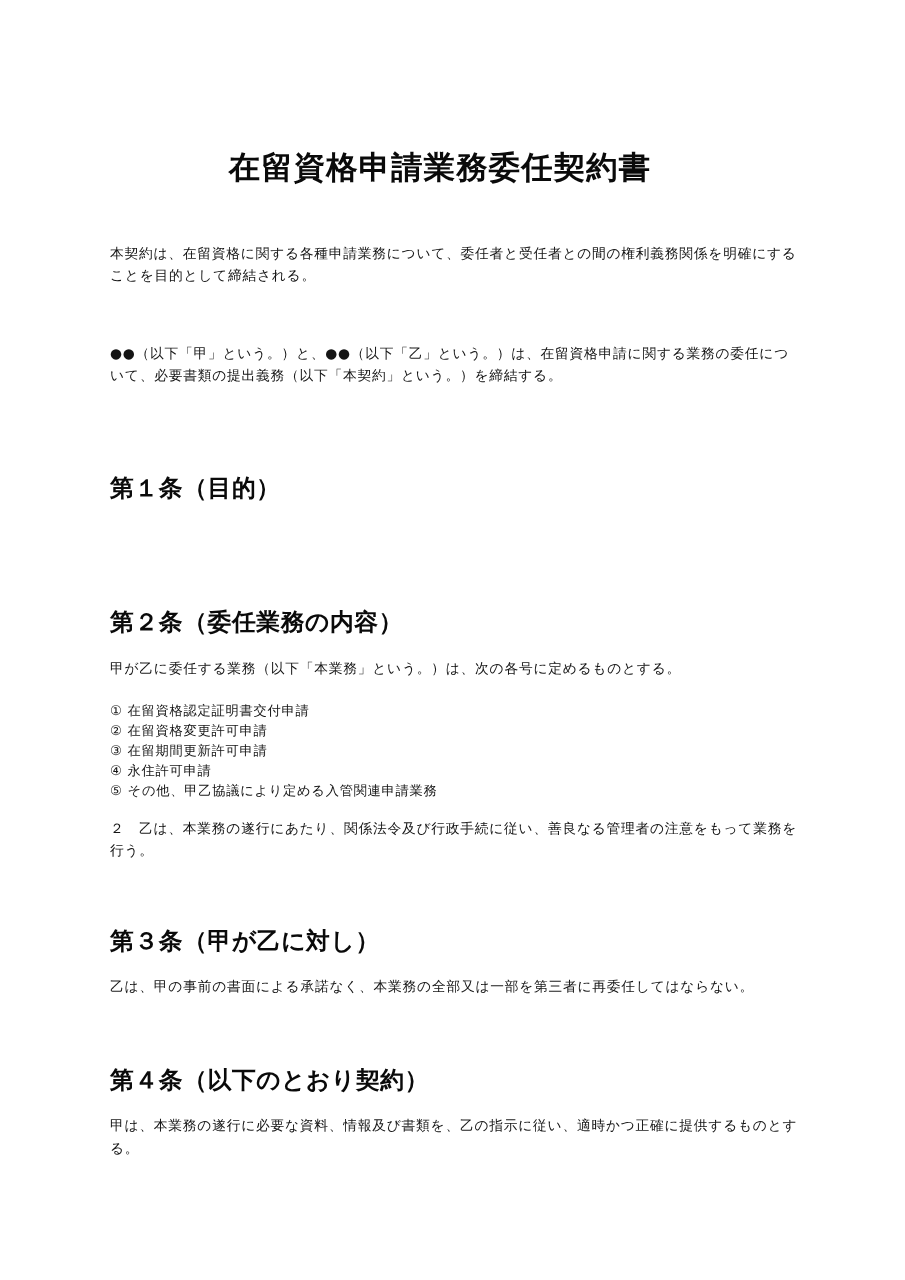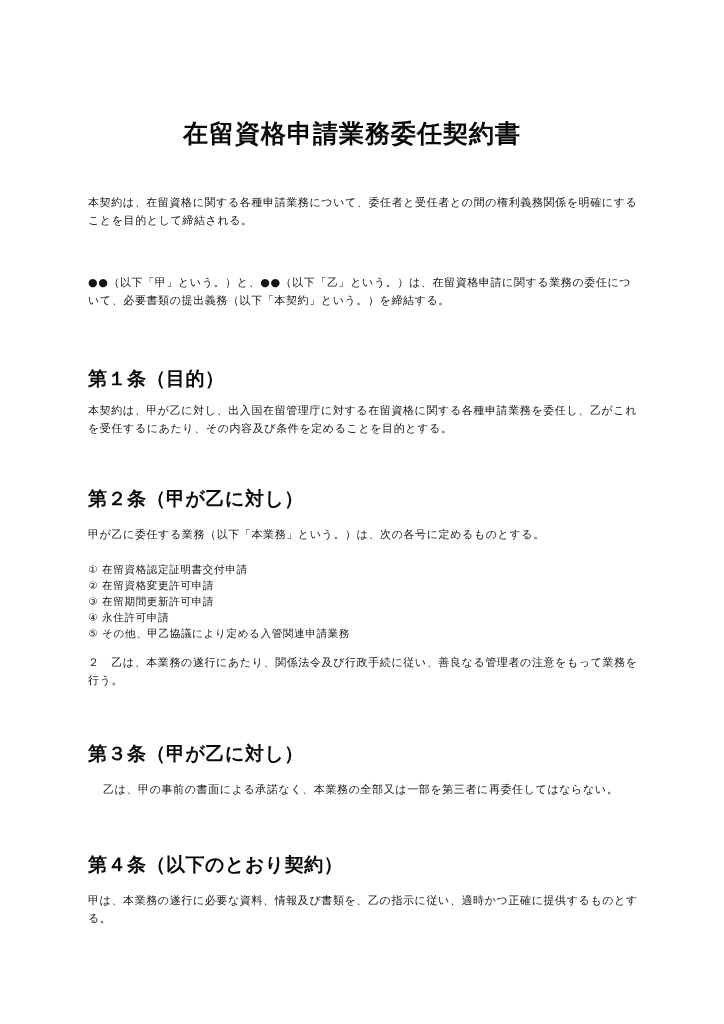--- a/index.html
+++ b/index.html
@@ -66,33 +66,32 @@
 <body>
 
 <div class="page">
 
   <div class="title">在留資格申請業務委任契約書</div>
 
   <div class="para" style="top:194px;">本契約は、在留資格に関する各種申請業務について、委任者と受任者との間の権利義務関係を明確にすることを目的として締結される。</div>
 
   <div class="para" style="top:274px;">●●（以下「甲」という。）と、●●（以下「乙」という。）は、在留資格申請に関する業務の委任について、必要書類の提出義務（以下「本契約」という。）を締結する。</div>
 
-  <div class="heading" style="top:365px;">第１条（目的）</div>
-  <div class="para" style="top:402px;">本契約は、甲が乙に対し、出入国在留管理庁に対する在留資格に関する各種申請業務を委任し、乙がこれを受任するにあたり、その内容及び条件を定めることを目的とする。</div>
+  <div class="heading" style="top:378px;">第１条（目的）</div>
 
-  <div class="heading" style="top:485px;">第２条（甲が乙に対し）</div>
+  <div class="heading" style="top:485px;">第２条（委任業務の内容）</div>
   <div class="para" style="top:526px;">甲が乙に委任する業務（以下「本業務」という。）は、次の各号に定めるものとする。</div>
   <ul class="list" style="top:561px;">
     <li>① 在留資格認定証明書交付申請</li>
     <li>② 在留資格変更許可申請</li>
     <li>③ 在留期間更新許可申請</li>
     <li>④ 永住許可申請</li>
     <li>⑤ その他、甲乙協議により定める入管関連申請業務</li>
   </ul>
   <div class="para" style="top:654px;">２　乙は、本業務の遂行にあたり、関係法令及び行政手続に従い、善良なる管理者の注意をもって業務を行う。</div>
 
   <div class="heading" style="top:740px;">第３条（甲が乙に対し）</div>
-  <div class="para" style="top:781px;margin-left:15px;">乙は、甲の事前の書面による承諾なく、本業務の全部又は一部を第三者に再委任してはならない。</div>
+  <div class="para" style="top:781px;">乙は、甲の事前の書面による承諾なく、本業務の全部又は一部を第三者に再委任してはならない。</div>
 
   <div class="heading" style="top:851px;">第４条（以下のとおり契約）</div>
   <div class="para" style="top:892px;">甲は、本業務の遂行に必要な資料、情報及び書類を、乙の指示に従い、適時かつ正確に提供するものとする。</div>
 
 </div>
 
 </body></html>

